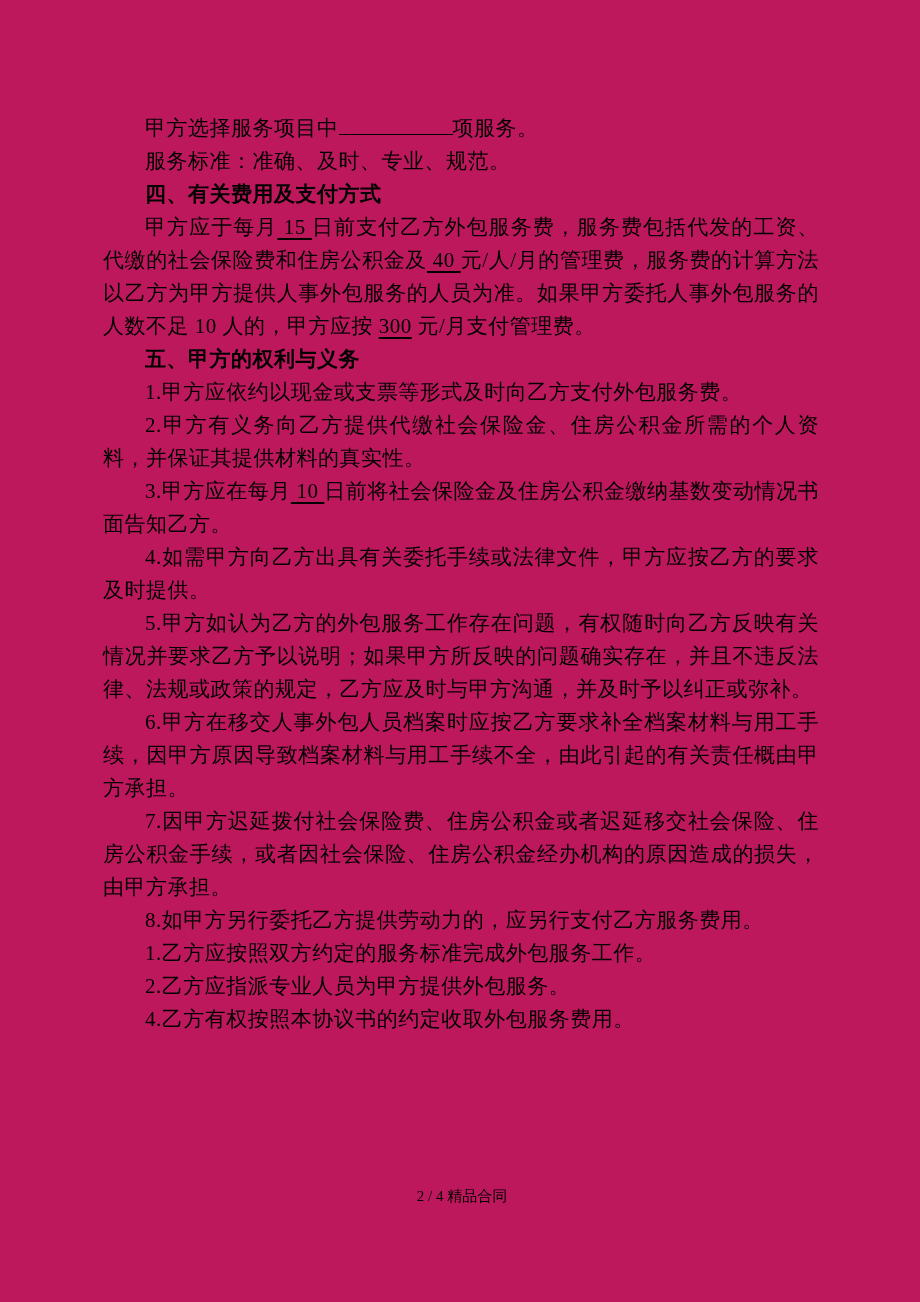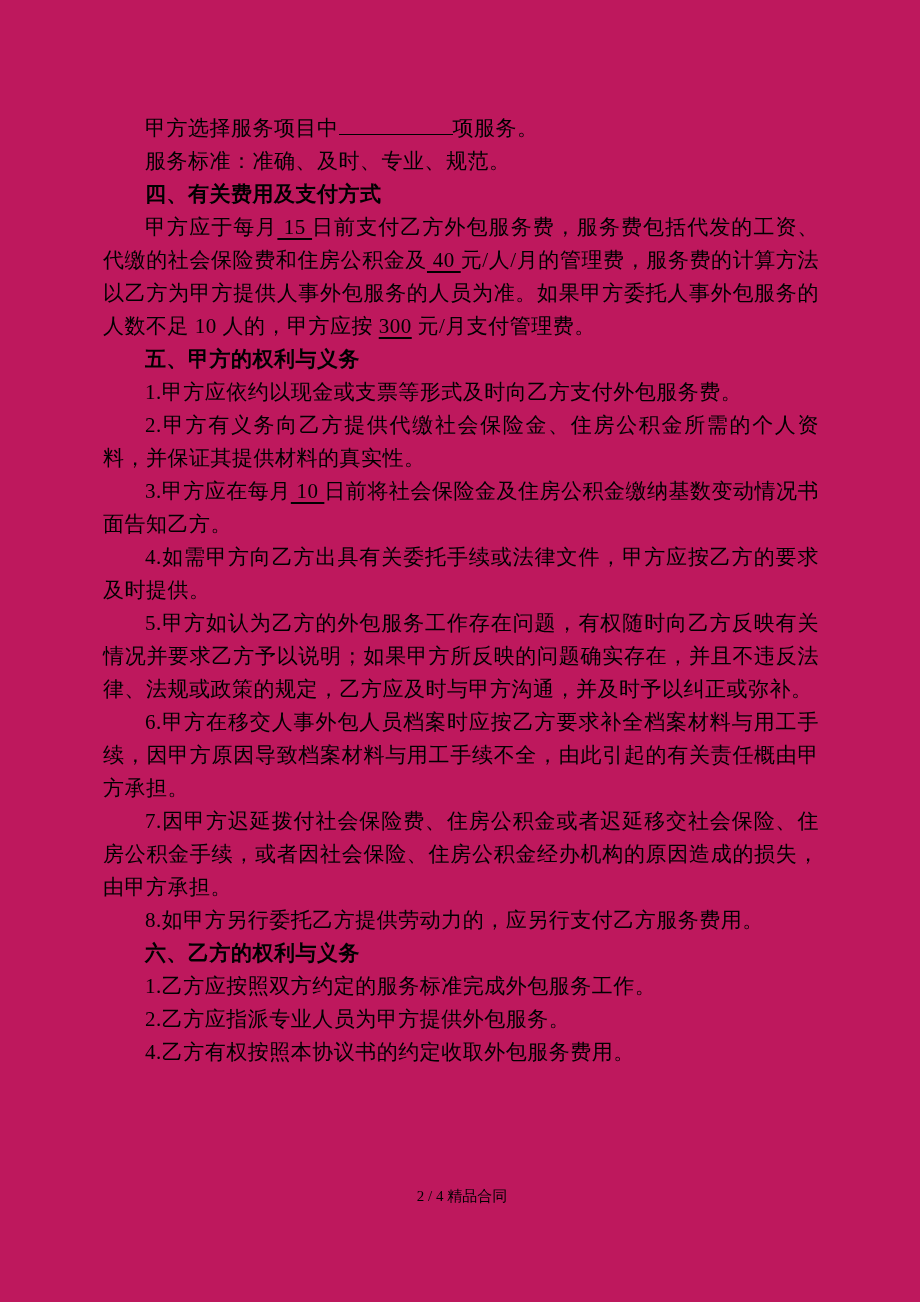--- a/index.html
+++ b/index.html
@@ -73,21 +73,20 @@
       <p class="line"><span>甲方应于每月</span><span class="u"> 15 </span><span>日前支付乙方外包服务费，服务费包括代发的工资、代缴的社会保险费和住房公积金及</span><span class="u"> 40 </span><span>元/人/月的管理费，服务费的计算方法以乙方为甲方提供人事外包服务的人员为准。如果甲方委托人事外包服务的人数不足 10 人的，甲方应按 </span><span class="u">300</span><span> 元/月支付管理费。</span></p>
       <p class="line heading"><span>五、甲方的权利与义务</span></p>
       <p class="line"><span>1.甲方应依约以现金或支票等形式及时向乙方支付外包服务费。</span></p>
       <p class="line"><span>2.甲方有义务向乙方提供代缴社会保险金、住房公积金所需的个人资料，并保证其提供材料的真实性。</span></p>
       <p class="line"><span>3.甲方应在每月</span><span class="u"> 10 </span><span>日前将社会保险金及住房公积金缴纳基数变动情况书面告知乙方。</span></p>
       <p class="line"><span>4.如需甲方向乙方出具有关委托手续或法律文件，甲方应按乙方的要求及时提供。</span></p>
       <p class="line"><span>5.甲方如认为乙方的外包服务工作存在问题，有权随时向乙方反映有关情况并要求乙方予以说明；如果甲方所反映的问题确实存在，并且不违反法律、法规或政策的规定，乙方应及时与甲方沟通，并及时予以纠正或弥补。</span></p>
       <p class="line"><span>6.甲方在移交人事外包人员档案时应按乙方要求补全档案材料与用工手续，因甲方原因导致档案材料与用工手续不全，由此引起的有关责任概由甲方承担。</span></p>
       <p class="line"><span>7.因甲方迟延拨付社会保险费、住房公积金或者迟延移交社会保险、住房公积金手续，或者因社会保险、住房公积金经办机构的原因造成的损失，由甲方承担。</span></p>
       <p class="line"><span>8.如甲方另行委托乙方提供劳动力的，应另行支付乙方服务费用。</span></p>
-      <p class="line heading"><span>六、乙方的权利与义务</span></p>
       <p class="line"><span>1.乙方应按照双方约定的服务标准完成外包服务工作。</span></p>
       <p class="line"><span>2.乙方应指派专业人员为甲方提供外包服务。</span></p>
       <p class="line"><span>4.乙方有权按照本协议书的约定收取外包服务费用。</span></p>
     </div>
   <div class="footer">
     <span>2 / 4 精品合同</span>
   </div>
 </div>
 
 </body></html>

